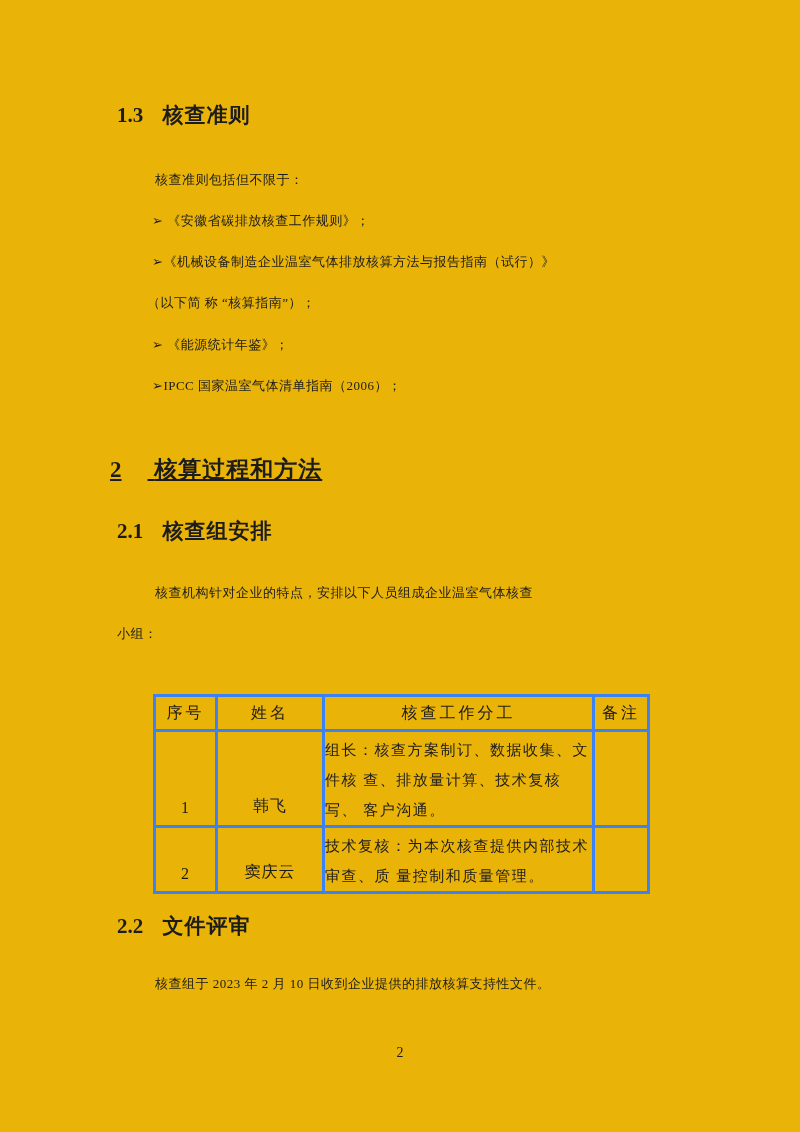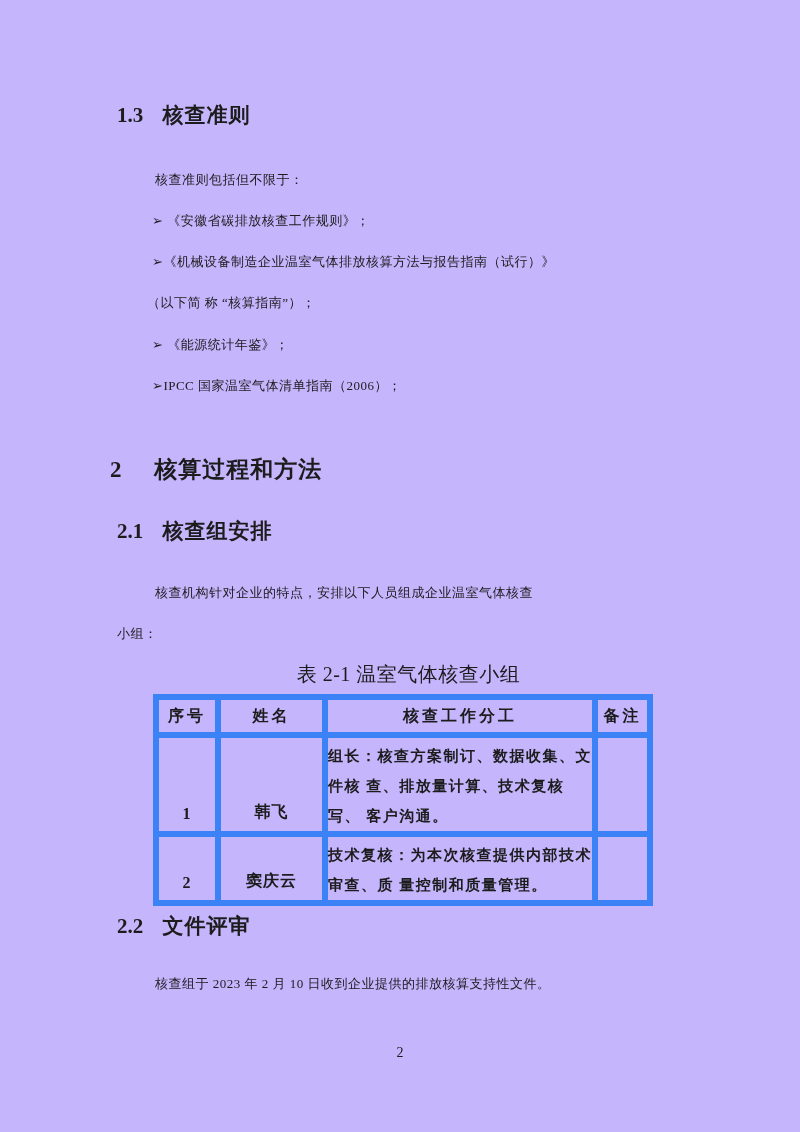--- a/index.html
+++ b/index.html
@@ -1,31 +1,32 @@
 <!DOCTYPE html>
 <html><head>
 <meta charset="utf-8">
 <style>
   html, body { margin: 0; padding: 0; background: #ffffff; }
   .page {
     position: relative;
     width: 800px;
     height: 1132px;
-    background: #c4b5fd;
+    background: #eab308;
     font-family: "Liberation Serif", "DejaVu Serif", serif;
     color: #1c1c1c;
     overflow: hidden;
   }
   .h-sec {
     position: absolute;
     left: 110px;
     font-size: 23px;
     font-weight: bold;
     white-space: nowrap;
     letter-spacing: 1px;
+    text-decoration: underline;
   }
   .h-sec .hnum { margin-right: 26px; letter-spacing: 0; }
   .h-sub {
     position: absolute;
     left: 117px;
     font-size: 21px;
     font-weight: bold;
     white-space: nowrap;
     letter-spacing: 1px;
   }
@@ -53,23 +54,23 @@
     letter-spacing: 0.5px;
   }
   table.vtable {
     position: absolute;
     left: 153px;
     top: 694px;
     border-collapse: collapse;
     table-layout: fixed;
   }
   .vtable th, .vtable td {
-    border: 6px solid #3b82f6;
+    border: 3px solid #3b82f6;
     padding: 0;
-    font-weight: bold;
+    font-weight: normal;
   }
   .vtable th {
     height: 32px;
     font-size: 16px;
     letter-spacing: 3px;
     text-align: center;
     vertical-align: middle;
   }
   .vtable .r1 { height: 93px; }
   .vtable .r2 { height: 62px; }
@@ -125,21 +126,20 @@
   </div>
 
   <div class="h-sub" style="top:517px">
     <span class="hnum">2.1</span>
     <span class="htext">核查组安排</span>
   </div>
 
   <div class="line indent" style="top:581px">核查机构针对企业的特点，安排以下人员组成企业温室气体核查</div>
   <div class="line" style="top:622px">小组：</div>
 
-  <div class="caption">表 2-1  温室气体核查小组</div>
 
   <table class="vtable">
     <colgroup>
       <col style="width:62px">
       <col style="width:107px">
       <col style="width:270px">
       <col style="width:55px">
     </colgroup>
     <tbody>
         <tr>

